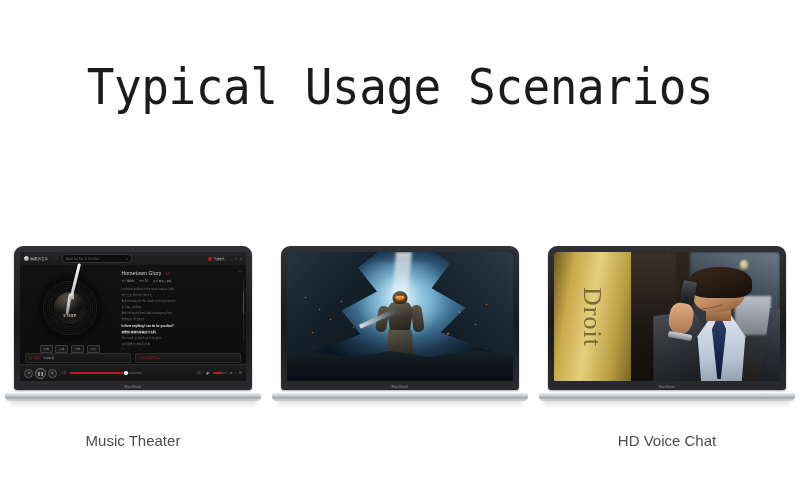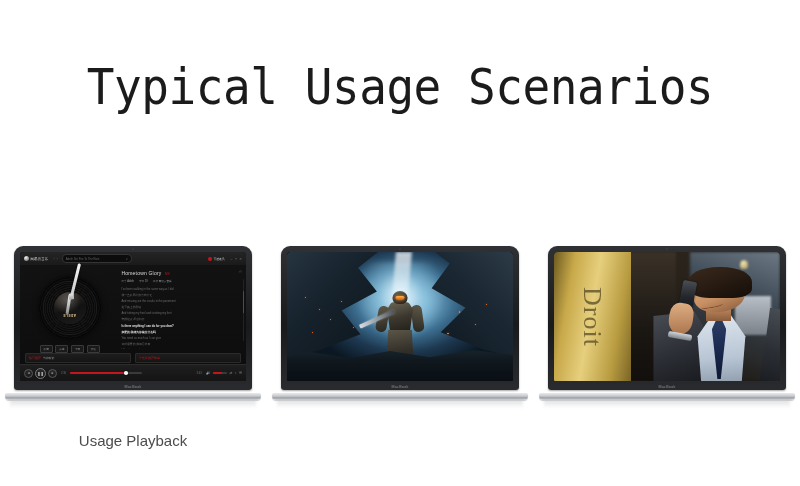--- a/index.html
+++ b/index.html
@@ -558,21 +558,21 @@
             </div>
 
           </div>
         </div>
         <div class="macbook-label">MacBook</div>
       </div>
       <div class="notch"></div>
       <div class="base"></div>
       <div class="shadow"></div>
     </div>
-    <div class="caption">Usage Playback</div>
+    <div class="caption">Music Theater</div>
   </div>
 
   <div class="scenario">
     <div class="laptop">
       <div class="lid">
         <div class="camera"></div>
         <div class="screen">
           <div class="game">
             <div class="g-glow"></div>
             <div class="g-beam"></div>
@@ -643,15 +643,16 @@
               <div class="m-watch"></div>
             </div>
           </div>
         </div>
         <div class="macbook-label">MacBook</div>
       </div>
       <div class="notch"></div>
       <div class="base"></div>
       <div class="shadow"></div>
     </div>
+    <div class="caption">HD Voice Chat</div>
   </div>
 
 </div>
 
 </body></html>

